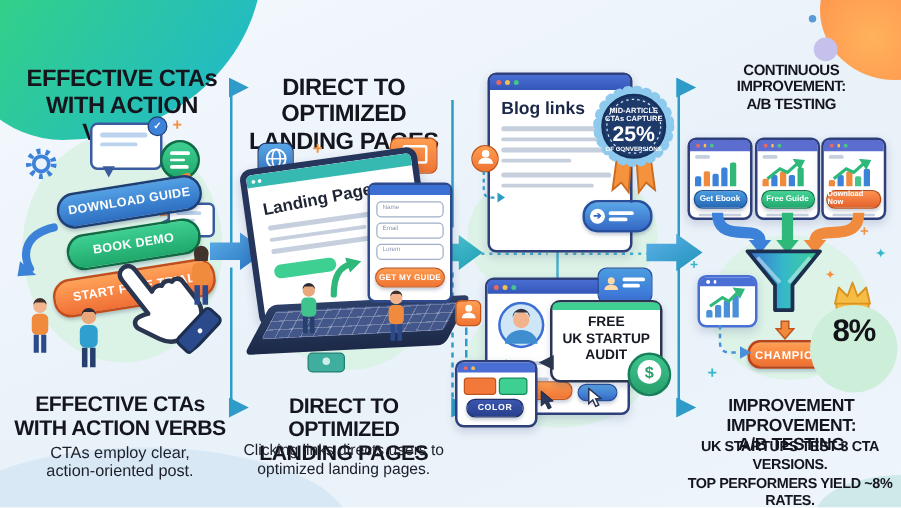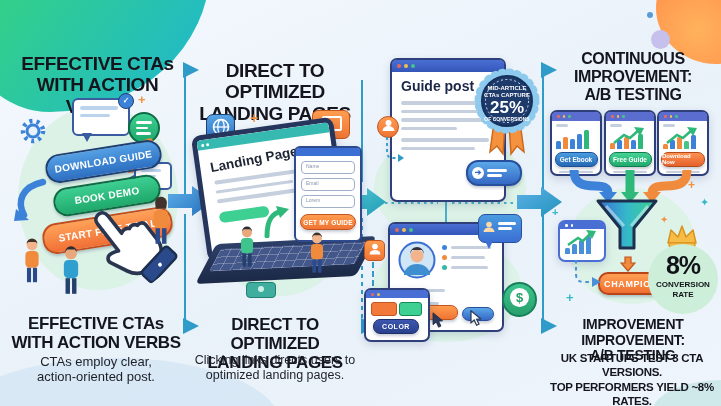--- a/index.html
+++ b/index.html
@@ -245,21 +245,21 @@
 LANDING PAGES</div>
   <div class="abs bodytxt" style="left:184px;top:353px;width:182px;font-size:12.5px;">Clicking links directs users to
 optimized landing pages.</div>
 
   <div class="win abs" style="left:390px;top:58px;width:112px;height:140px;">
     <div class="winbar" style="height:12px;background:linear-gradient(#4a6fd4,#3356b8);">
       <div class="dot" style="width:4px;height:4px;background:#e86a5f;"></div>
       <div class="dot" style="width:4px;height:4px;background:#f2c14d;"></div>
       <div class="dot" style="width:4px;height:4px;background:#46c489;"></div>
     </div>
-    <div style="margin:6px 0 0 9px;font-size:14px;font-weight:bold;color:#1b2747;">Guide post</div>
+    <div style="margin:6px 0 0 9px;font-size:14px;font-weight:bold;color:#1b2747;">Blog links</div>
     <div class="ln" style="margin:7px 9px 0;width:90px;"></div>
     <div class="ln" style="margin:5px 9px 0;width:82px;"></div>
     <div class="ln" style="margin:5px 9px 0;width:86px;"></div>
     <div class="ln" style="margin:5px 9px 0;width:56px;"></div>
     <div class="ln" style="margin:8px 9px 0;width:88px;"></div>
     <div class="ln" style="margin:5px 9px 0;width:74px;"></div>
   </div>
 
   <div class="abs dot" style="left:377px;top:116px;width:20px;height:20px;background:linear-gradient(#ff9d50,#ef7433);
               border:1.5px solid #c2551d;">
@@ -352,20 +352,28 @@
               background:linear-gradient(#4a9ce0,#3b6fd4);border:1.5px solid #274f9c;">
     <svg width="14" height="14" viewBox="0 0 14 14" style="position:absolute;left:3px;top:5px;">
       <circle cx="7" cy="4.5" r="2.8" fill="#ffd9a8"></circle>
         <path d="M1.5 12 A5.5 4.5 0 0 1 12.5 12 Z" fill="#ffd9a8"></path>
     </svg>
     <div class="ln" style="position:absolute;left:19px;top:7px;width:18px;height:2.5px;background:#fff;"></div>
     <div class="ln" style="position:absolute;left:19px;top:12px;width:14px;height:2.5px;background:#fff;"></div>
     <div class="abs" style="left:6px;bottom:-7px;width:0;height:0;border-left:4px solid transparent;border-right:4px solid transparent;border-top:8px solid #3b6fd4;"></div>
   </div>
 
+  <div class="abs" style="left:440px;top:240px;width:86px;height:62px;background:#fff;border:2.5px solid #2a3550;border-radius:8px;
+              box-shadow:0 3px 6px rgba(40,60,110,.2);">
+    <div style="height:6px;background:#3ecf92;border-radius:4px 4px 0 0;"></div>
+    <div style="margin-top:4px;font-size:11px;font-weight:bold;color:#171a24;text-align:center;white-space:pre-line;line-height:1.18;">FREE
+UK STARTUP
+AUDIT</div>
+    <div class="abs" style="left:-11px;bottom:8px;width:0;height:0;border-top:6px solid transparent;border-bottom:6px solid transparent;border-right:12px solid #2a3550;"></div>
+  </div>
 
   <div class="abs" style="left:364px;top:240px;width:19px;height:19px;border-radius:5px;
               background:linear-gradient(#ff9d50,#ef7433);border:1.5px solid #c2551d;">
     <svg width="16" height="16" viewBox="0 0 16 16" style="margin:0 auto;">
       <circle cx="8" cy="5.5" r="2.8" fill="#fff"></circle>
         <path d="M2.5 13.5 A5.5 4.5 0 0 1 13.5 13.5 Z" fill="#fff"></path>
     </svg>
   </div>
   <div class="abs" style="left:372px;top:262px;height:24px;border-left:2px dashed #2e9bc9;"></div>
 
@@ -379,21 +387,21 @@
     <div class="pill" style="position:absolute;left:7px;top:29px;width:44px;height:13px;font-size:7px;letter-spacing:.5px;
                 background:linear-gradient(#3c56b0,#28408c);border:1.5px solid #1d2f66;border-radius:7px;">COLOR</div>
   </div>
 
   <div class="abs dot" style="left:502px;top:282px;width:31px;height:31px;background:linear-gradient(#3fc48e,#27a06c);border:2px solid #17805a;">
     <div class="dot" style="width:19px;height:19px;background:#fff;margin:4px auto;color:#27a06c;font-size:13px;font-weight:bold;
                 text-align:center;line-height:19px;">$</div>
   </div>
 
 
-  <div class="abs hd" style="left:548px;top:50px;width:170px;font-size:16px;">CONTINUOUS
+  <div class="abs hd" style="left:548px;top:50px;width:170px;font-size:12px;">CONTINUOUS
 IMPROVEMENT:
 A/B TESTING</div>
 
   <div class="win abs" style="left:550px;top:110px;width:48px;height:62px;border-width:2px;">
     <div class="winbar" style="height:9px;background:#5b6ed0;">
       <div class="dot" style="width:2.5px;height:2.5px;background:#e86a5f;"></div>
       <div class="dot" style="width:2.5px;height:2.5px;background:#f2c14d;"></div>
       <div class="dot" style="width:2.5px;height:2.5px;background:#46c489;"></div>
     </div>
     <div class="ln" style="margin:3px 0 0 4px;width:12px;height:2.5px;"></div>
@@ -503,22 +511,20 @@
     <path d="M8,2 V16 Q8,24 16,24 H26" fill="none" stroke="#4a90d9" stroke-width="2" stroke-dasharray="3.5 3.5"></path>
     <path d="M24,19 L33,24 L24,29 Z" fill="#4a90d9"></path>
   </svg>
 
   <svg class="abs" style="left:664px;top:224px;" width="36" height="26" viewBox="0 0 36 26">
     <path d="M4,19 L7,6 L14,13 L18,2 L22,13 L29,6 L32,19 Z" fill="#f7bc45" stroke="#d8941f" stroke-width="1.5" stroke-linejoin="round"></path>
     <rect x="5" y="19" width="26" height="4" rx="1.5" fill="#f7bc45" stroke="#d8941f" stroke-width="1.2"></rect>
   </svg>
   <div class="abs dot" style="left:648px;top:244px;width:70px;height:70px;background:#cdeed8;text-align:center;">
     <div style="margin-top:7px;font-size:25px;font-weight:bold;color:#111319;letter-spacing:-1px;">8%</div>
-    <div style="font-size:8px;font-weight:bold;color:#111319;white-space:pre-line;line-height:1.2;">CONVERSION
-RATE</div>
   </div>
 
   <div class="abs" style="left:566px;top:290px;color:#35b9c9;font-size:13px;font-weight:bold;">+</div>
   <div class="abs" style="left:552px;top:206px;color:#35b9c9;font-size:11px;font-weight:bold;">+</div>
   <div class="abs" style="left:660px;top:214px;color:#f2913f;font-size:10px;">✦</div>
   <div class="abs" style="left:700px;top:196px;color:#35b9c9;font-size:11px;">✦</div>
   <div class="abs" style="left:688px;top:178px;color:#f2913f;font-size:12px;font-weight:bold;">+</div>
 
   <div class="abs hd" style="left:546px;top:317px;width:174px;font-size:14px;letter-spacing:-0.3px;">IMPROVEMENT IMPROVEMENT:
 A/B TESTING</div>

